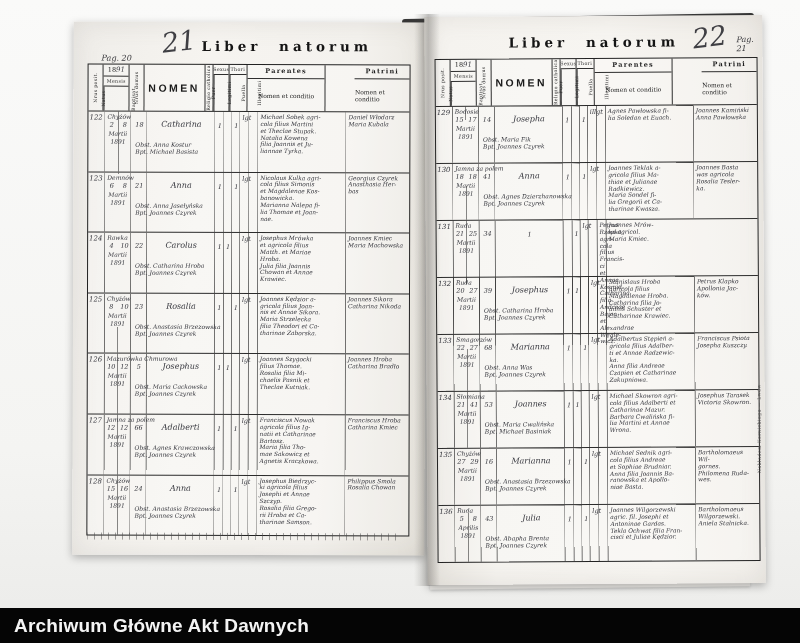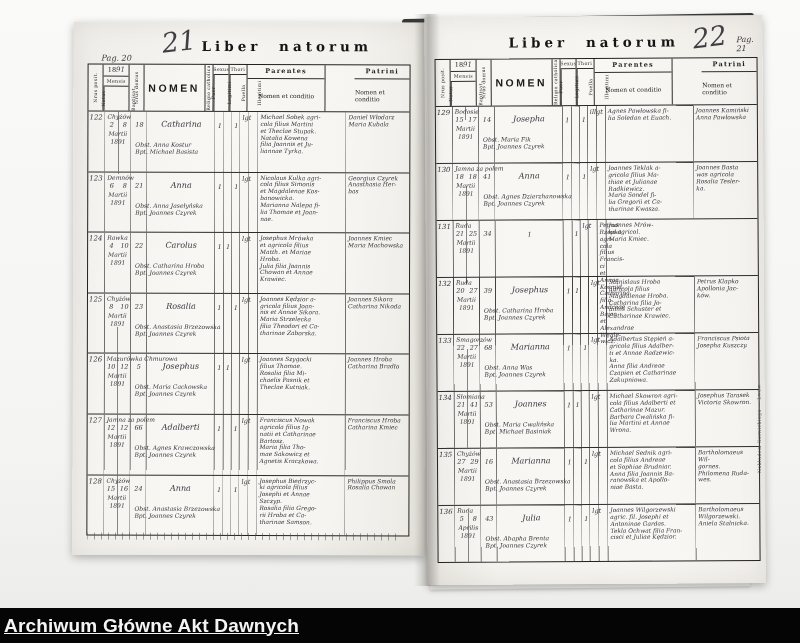--- a/index.html
+++ b/index.html
@@ -83,22 +83,22 @@
   .c-thori span{display:block;margin-top:2px;margin-left:2px;font-size:6.5px;white-space:nowrap;position:relative;z-index:2;}
   .c-par,.c-pat{font-size:5.9px;line-height:1.16;padding:2px 1px 0 2px;white-space:pre-line;}
   
   .ruler{position:absolute;left:15px;right:28px;bottom:15px;height:7px;opacity:.5;
          background:repeating-linear-gradient(90deg,#4a4a4a 0 1px,transparent 1px 7px);}
   .imprint{position:absolute;right:3px;bottom:110px;writing-mode:vertical-rl;transform:rotate(180deg);
            font-size:4.5px;color:#4a4a4a;letter-spacing:.6px;white-space:nowrap;}
   
   .bottombar{position:absolute;left:0;bottom:0;width:800px;height:35px;background:#050505;
              display:flex;align-items:center;}
-  .bottombar .wm{margin-left:4px;font-family:"Liberation Sans","DejaVu Sans",sans-serif;
-                 font-weight:bold;font-size:19px;color:#f4f4f4;letter-spacing:.2px;text-decoration:underline;}
+  .bottombar .wm{margin-left:14px;font-family:"Liberation Sans","DejaVu Sans",sans-serif;
+                 font-weight:bold;font-size:19px;color:#f4f4f4;letter-spacing:.2px;}
 </style>
 </head>
 <body>
 
 <div class="stage">
   <div class="sheet-under su1"></div>
   <div class="sheet-under su2"></div>
   <div class="sheet-under su3"></div>
   <div class="book-top-edge"></div>
 

